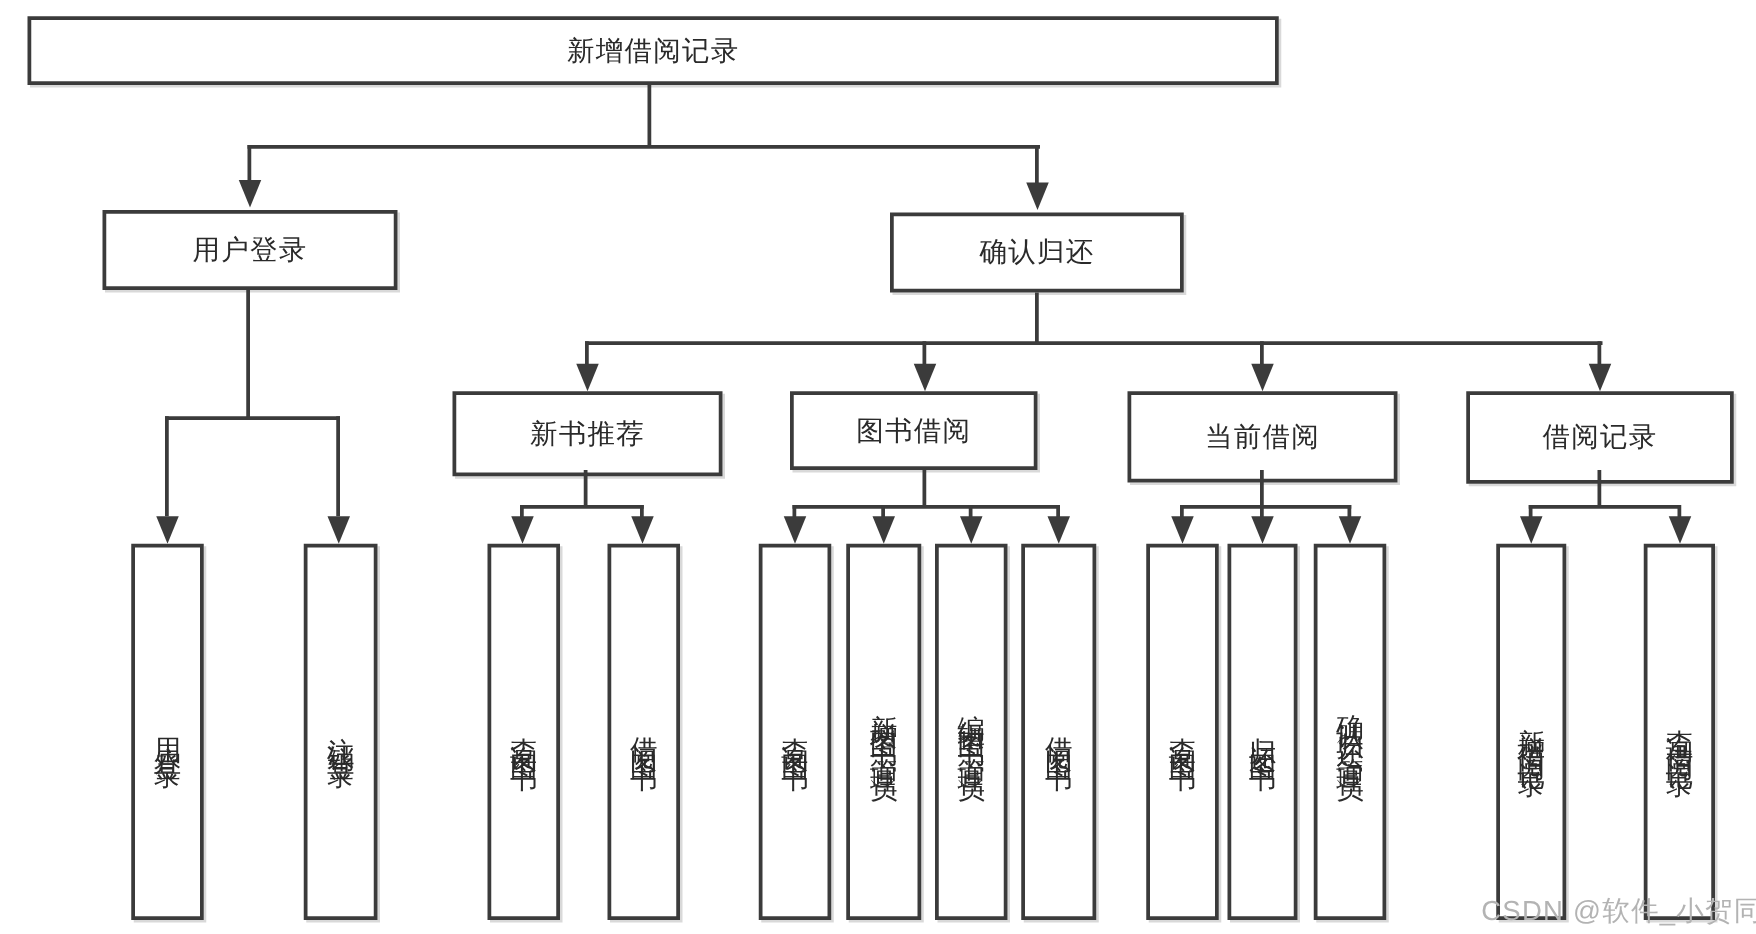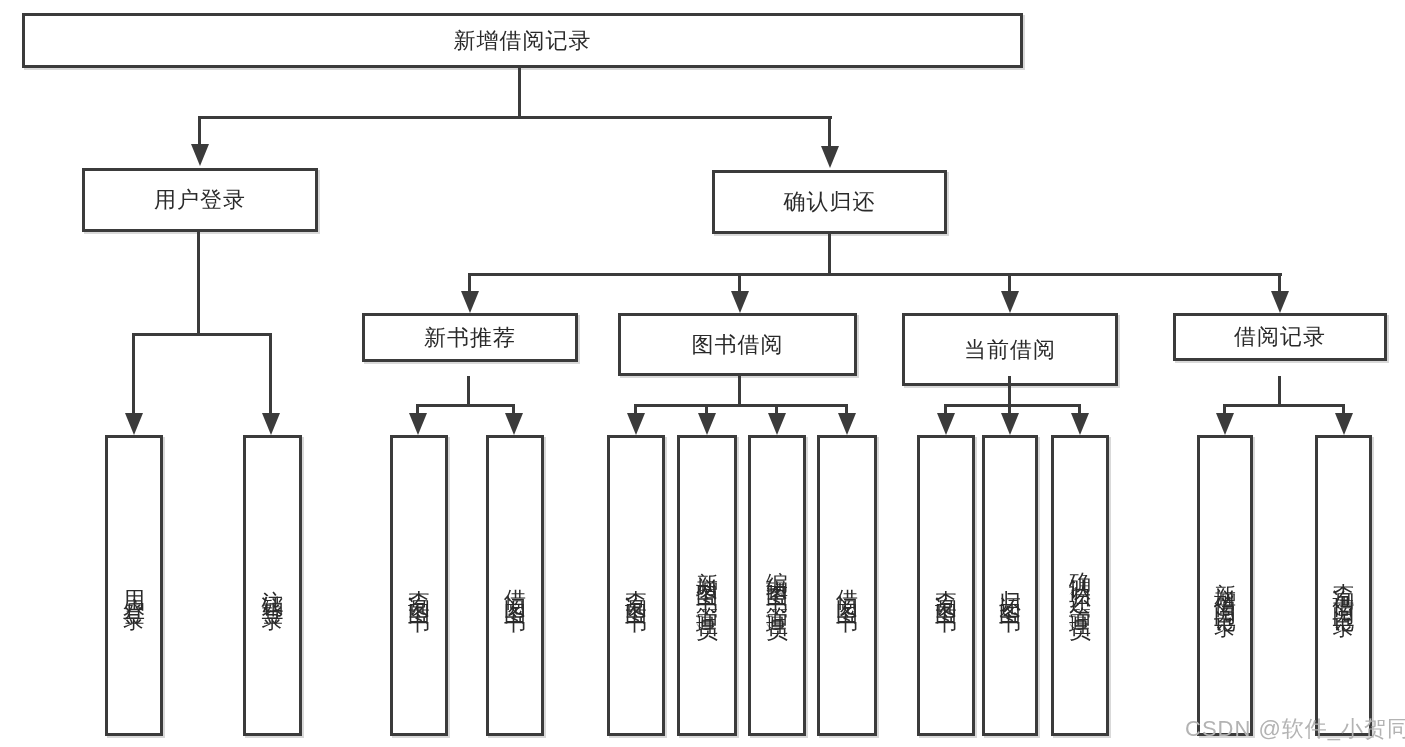--- a/index.html
+++ b/index.html
@@ -70,24 +70,24 @@
   <div class="seg" style="left:468px;top:273px;width:814px;height:3px"></div>
   <div class="seg" style="left:468px;top:273px;width:3px;height:20px"></div>
   <div class="arrowhead" style="left:461px;top:291px"></div>
   <div class="seg" style="left:738px;top:273px;width:3px;height:20px"></div>
   <div class="arrowhead" style="left:731px;top:291px"></div>
   <div class="seg" style="left:1008px;top:273px;width:3px;height:20px"></div>
   <div class="arrowhead" style="left:1001px;top:291px"></div>
   <div class="seg" style="left:1278px;top:273px;width:3px;height:20px"></div>
   <div class="arrowhead" style="left:1271px;top:291px"></div>
 
-  <div class="box hbox" style="left:362px;top:313px;width:216px;height:49px">新书推荐</div>
-  <div class="box hbox" style="left:618px;top:313px;width:239px;height:63px">图书借阅</div>
+  <div class="box hbox" style="left:362px;top:313px;width:216px;height:68px">新书推荐</div>
+  <div class="box hbox" style="left:632px;top:313px;width:198px;height:63px">图书借阅</div>
   <div class="box hbox" style="left:902px;top:313px;width:216px;height:73px">当前借阅</div>
-  <div class="box hbox" style="left:1173px;top:313px;width:214px;height:48px">借阅记录</div>
+  <div class="box hbox" style="left:1173px;top:313px;width:214px;height:74px">借阅记录</div>
 
   <div class="seg" style="left:467px;top:376px;width:3px;height:30px"></div>
   <div class="seg" style="left:416px;top:404px;width:99px;height:3px"></div>
   <div class="seg" style="left:416px;top:404px;width:3px;height:10px"></div>
   <div class="arrowhead" style="left:409px;top:413px"></div>
   <div class="seg" style="left:512px;top:404px;width:3px;height:10px"></div>
   <div class="arrowhead" style="left:505px;top:413px"></div>
 
   <div class="seg" style="left:738px;top:376px;width:3px;height:30px"></div>
   <div class="seg" style="left:634px;top:404px;width:214px;height:3px"></div>

